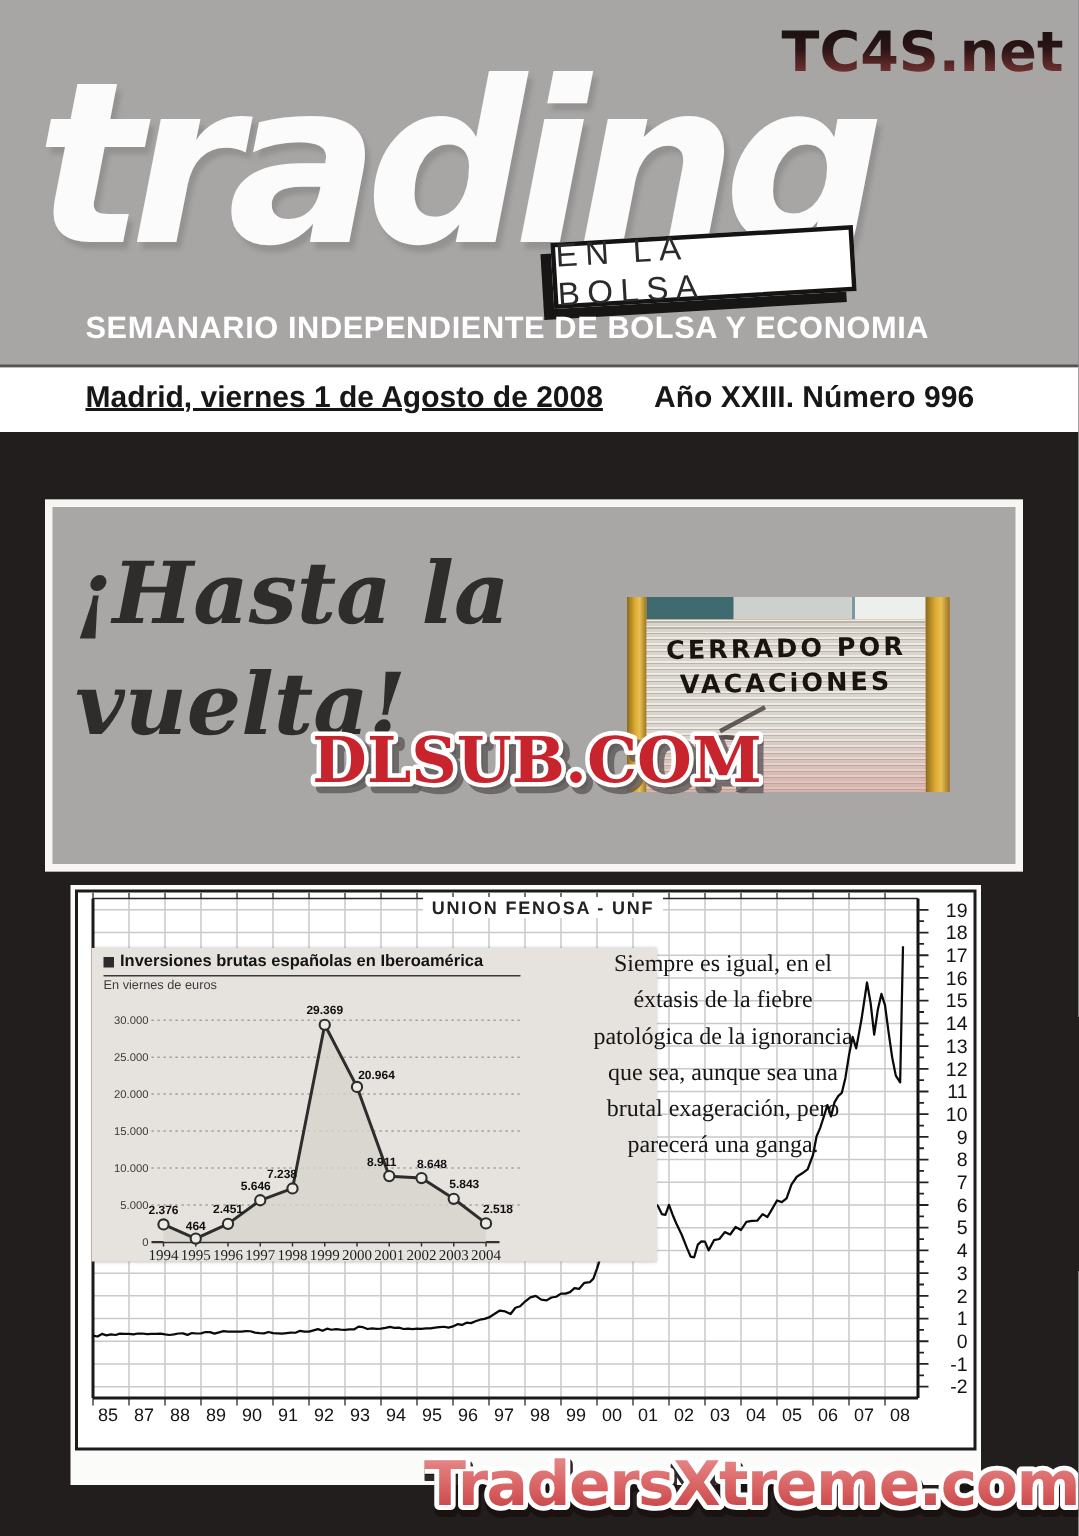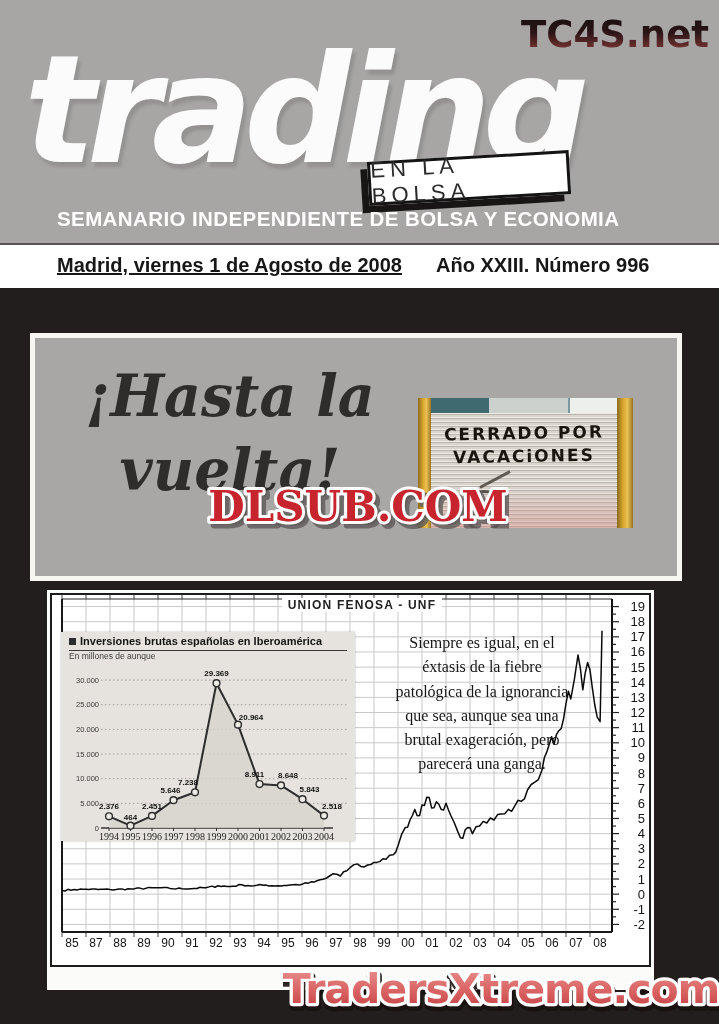--- a/index.html
+++ b/index.html
@@ -20,21 +20,21 @@
   #masthead-subtitle{left:57px;top:207px;width:640px;font-size:20.5px;font-weight:bold;
     color:#ffffff;letter-spacing:.4px;}
   #header-rule{left:0;top:243px;width:719px;height:2px;background:#585454;}
   #date-bar{left:0;top:245px;width:719px;height:43px;background:#ffffff;}
   #date-left{left:57px;top:254px;font-size:20px;font-weight:bold;color:#171717;text-decoration:underline;}
   #date-right{left:436px;top:254px;font-size:20px;font-weight:bold;color:#171717;}
 
   
   #feature-panel{left:30px;top:333px;width:652px;height:248px;box-sizing:border-box;
     background:#a9a6a6;border:5px solid #f7f6f3;}
-  .headline{left:50px;width:360px;text-align:center;color:#2f2c2c;
+  .headline{left:50px;width:360px;text-align:left;color:#2f2c2c;
     font-family:"DejaVu Serif",serif;font-weight:bold;font-style:italic;
     font-size:57px;line-height:60px;}
   #headline-1{top:366px;}
   #headline-2{top:440px;}
 
   
   #shutter-photo{left:418px;top:398px;width:215px;height:130px;overflow:hidden;
     box-shadow:inset 0 0 0 1px rgba(70,65,60,.5);background:#f97316;}
   .rail{top:0;height:130px;background:linear-gradient(90deg,#8a6a1e,#dca92f 40%,#e8c055 65%,#9a751f);}
   #rail-left{left:0;width:13px;}
@@ -56,22 +56,22 @@
   #watermark-svg{left:203px;top:478px;width:306px;height:58px;z-index:30;}
 
   
   #chart-outer{left:47px;top:590px;width:607px;height:400px;background:#fbfbfa;}
   #chart-box{left:50px;top:593px;width:601px;height:374px;box-sizing:border-box;
     background:#ffffff;border:2px solid #1c1c1c;}
   #main-chart{left:0;top:0;}
   #main-chart-title{left:230px;top:3px;width:160px;text-align:center;background:#fff;
     font-size:12px;font-weight:bold;letter-spacing:1.2px;color:#222;}
   
-  #inset{left:9px;top:37px;width:294px;height:209px;background:#e6e3de;z-index:10;
-    box-shadow:0 0 2px rgba(80,80,80,.4);}
+  #inset{left:9px;top:37px;width:345px;height:209px;background:#e6e3de;z-index:10;
+    box-shadow:0 0 2px rgba(80,80,80,.4);padding-left:32px;}
   #inset-title{left:8px;top:3px;width:278px;font-size:11px;font-weight:bold;color:#141414;
     border-bottom:1.5px solid #3a3a3a;padding-bottom:3px;display:flex;align-items:center;gap:4px;}
   #inset-bullet{width:7px;height:7px;background:#2c2c2c;display:inline-block;}
   #inset-subtitle{left:8px;top:19px;font-size:8.5px;color:#3c3c3c;}
   #inset-chart{left:0;top:32px;}
   
   #quote{left:302px;top:36px;width:256px;z-index:10;text-align:center;
     font-family:"Liberation Serif",serif;font-size:16px;line-height:24.3px;color:#161616;}
 
   
@@ -320,21 +320,21 @@
         <text x="593" y="333.9318181818182" text-anchor="end" font-size="13" fill="#141414" font-family="Liberation Sans, sans-serif">-2</text>
         <polyline points="10.0,295.4 13.0,296.0 16.0,294.3 19.0,295.2 22.0,294.6 25.0,295.0 28.0,294.1 31.0,294.3 34.0,294.3 37.0,294.6 40.0,294.0 43.0,294.0 46.0,294.4 49.0,294.2 52.0,294.3 55.0,294.1 58.0,294.6 61.0,295.0 64.0,294.6 67.0,294.0 70.0,293.9 73.0,294.9 76.0,293.7 79.0,294.0 82.0,293.9 85.0,293.0 88.0,293.1 91.0,294.1 94.0,293.3 97.0,292.4 100.0,292.7 103.0,292.7 106.0,292.8 109.0,292.8 112.0,292.4 115.0,292.5 118.0,293.4 121.0,293.7 124.0,293.9 127.0,293.0 130.0,293.7 133.0,293.9 136.0,294.1 139.0,293.7 142.0,293.4 145.0,293.5 148.0,292.2 151.0,292.8 154.0,292.8 157.0,291.9 160.0,291.1 163.0,292.2 166.0,290.8 169.0,291.5 172.0,291.1 175.0,291.4 178.0,291.6 181.0,291.3 184.0,291.3 187.0,289.4 190.0,289.8 193.0,291.0 196.0,290.6 199.0,290.9 202.0,290.8 205.0,290.3 208.0,289.6 211.0,290.2 214.0,290.1 217.0,291.0 220.0,290.7 223.0,291.1 226.0,290.8 229.0,290.9 232.0,290.6 235.0,290.6 238.0,290.1 241.0,289.8 244.0,289.5 247.0,290.1 250.0,289.3 253.0,287.8 256.0,288.3 259.0,286.8 262.0,287.1 265.0,285.8 268.0,284.8 271.0,284.2 274.0,283.3 277.6,281.0 281.2,278.7 284.8,279.3 288.4,281.0 291.6,276.8 294.8,275.8 298.0,272.7 301.6,269.9 305.2,268.9 308.8,271.4 312.4,271.9 315.6,270.0 318.8,269.5 322.0,267.4 325.0,267.4 328.0,266.4 331.0,263.7 334.0,264.3 337.6,260.2 341.2,259.8 343.6,257.4 346.0,250.7 349.6,239.4 353.2,232.6 355.6,232.3 358.0,225.0 360.4,220.5 362.8,214.4 365.2,220.7 367.6,220.5 370.0,209.9 372.4,210.5 374.8,202.3 377.2,202.4 379.6,212.9 382.0,212.7 384.4,206.8 386.8,209.3 389.2,214.4 391.6,214.9 394.0,208.3 396.4,214.8 398.8,220.5 402.4,228.0 406.0,237.1 408.4,242.7 410.8,243.2 413.2,234.8 415.6,232.6 418.0,232.7 420.4,238.6 424.0,231.8 427.6,231.0 431.2,226.4 434.8,228.0 438.4,223.0 442.0,225.0 445.6,219.6 449.2,218.9 452.8,218.8 456.4,214.4 459.6,216.3 462.8,210.9 466.0,205.3 469.2,206.4 472.4,203.9 475.6,194.7 479.2,189.5 482.8,187.2 486.4,184.6 490.0,175.0 492.4,162.5 494.8,156.9 497.2,149.5 499.6,141.7 502.0,149.3 504.4,139.7 506.8,135.7 509.2,133.6 511.6,123.6 514.0,108.4 516.4,96.3 518.8,103.9 522.4,84.2 526.0,60.0 528.4,73.6 530.8,94.8 533.2,78.2 535.6,67.6 538.0,75.1 540.4,93.3 542.8,110.0 545.2,122.1 548.1,126.6 550.0,35.8" fill="none" stroke="#0a0a0a" stroke-width="1.5" stroke-linejoin="round"></polyline>
       </svg>
     <div id="main-chart-title" class="abs">UNION FENOSA - UNF</div>
 
     <div id="inset" class="abs">
       <div id="inset-title" class="abs">
         <span id="inset-bullet"></span>
         <span>Inversiones brutas españolas en Iberoamérica</span>
       </div>
-      <div id="inset-subtitle" class="abs">En millones de aunque</div>
+      <div id="inset-subtitle" class="abs">En viernes de euros</div>
       <svg id="inset-chart" class="abs" width="294" height="186">
           <line x1="40" y1="16.099999999999994" x2="288" y2="16.099999999999994" stroke="#a09d95" stroke-width="1" stroke-dasharray="1.5,2.5"></line>
           <text x="38" y="18.599999999999994" text-anchor="end" font-size="7.5" fill="#3a3a3a" font-family="Liberation Sans, sans-serif">30.000</text>
           <line x1="40" y1="40.749999999999986" x2="288" y2="40.749999999999986" stroke="#a09d95" stroke-width="1" stroke-dasharray="1.5,2.5"></line>
           <text x="38" y="43.249999999999986" text-anchor="end" font-size="7.5" fill="#3a3a3a" font-family="Liberation Sans, sans-serif">25.000</text>
           <line x1="40" y1="65.39999999999999" x2="288" y2="65.39999999999999" stroke="#a09d95" stroke-width="1" stroke-dasharray="1.5,2.5"></line>
           <text x="38" y="67.89999999999999" text-anchor="end" font-size="7.5" fill="#3a3a3a" font-family="Liberation Sans, sans-serif">20.000</text>
           <line x1="40" y1="90.05" x2="288" y2="90.05" stroke="#a09d95" stroke-width="1" stroke-dasharray="1.5,2.5"></line>
           <text x="38" y="92.55" text-anchor="end" font-size="7.5" fill="#3a3a3a" font-family="Liberation Sans, sans-serif">15.000</text>
           <line x1="40" y1="114.69999999999999" x2="288" y2="114.69999999999999" stroke="#a09d95" stroke-width="1" stroke-dasharray="1.5,2.5"></line>

